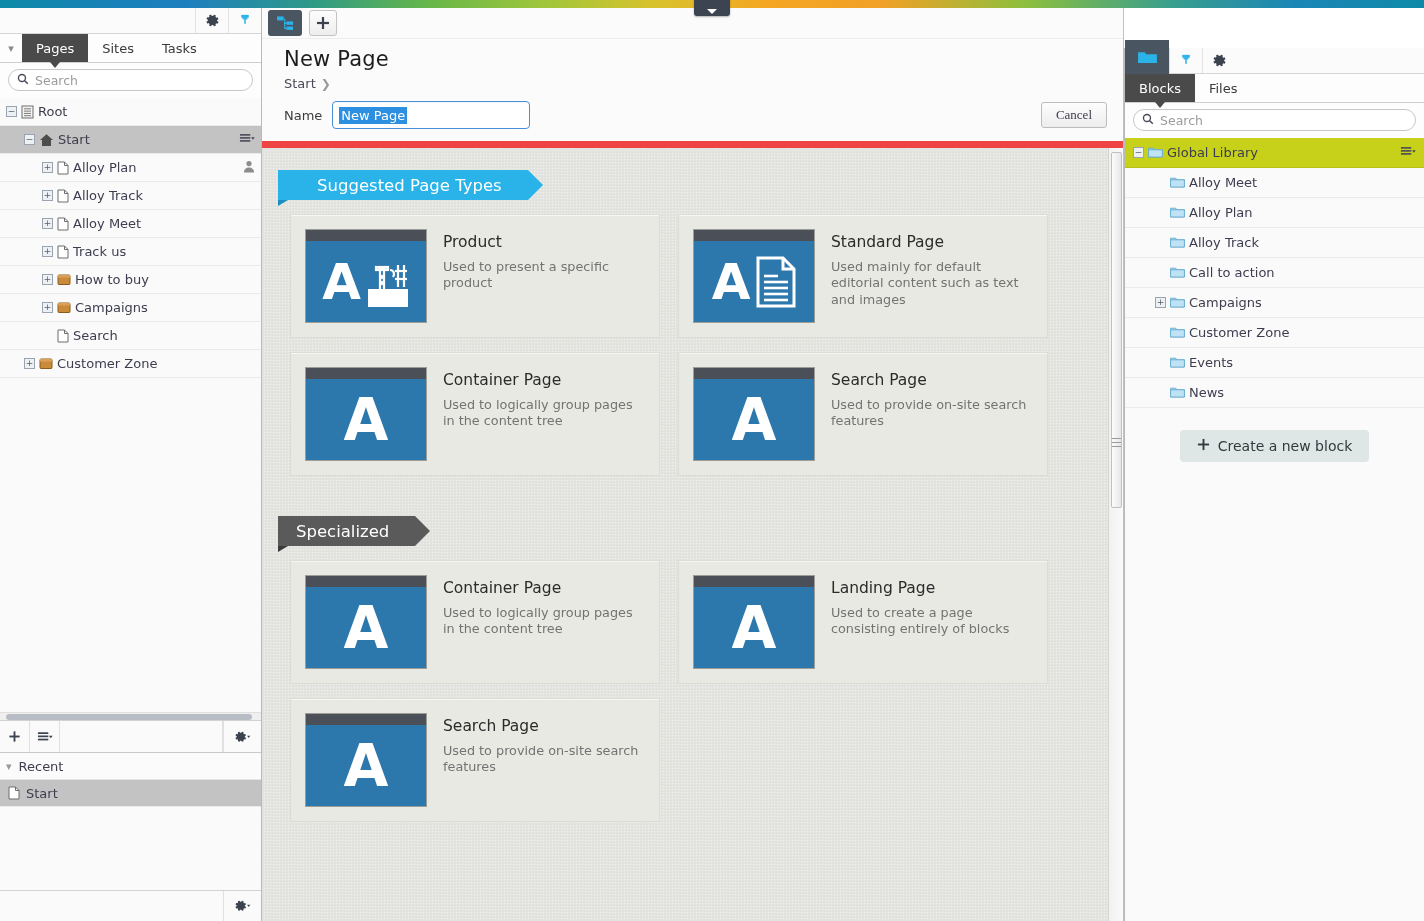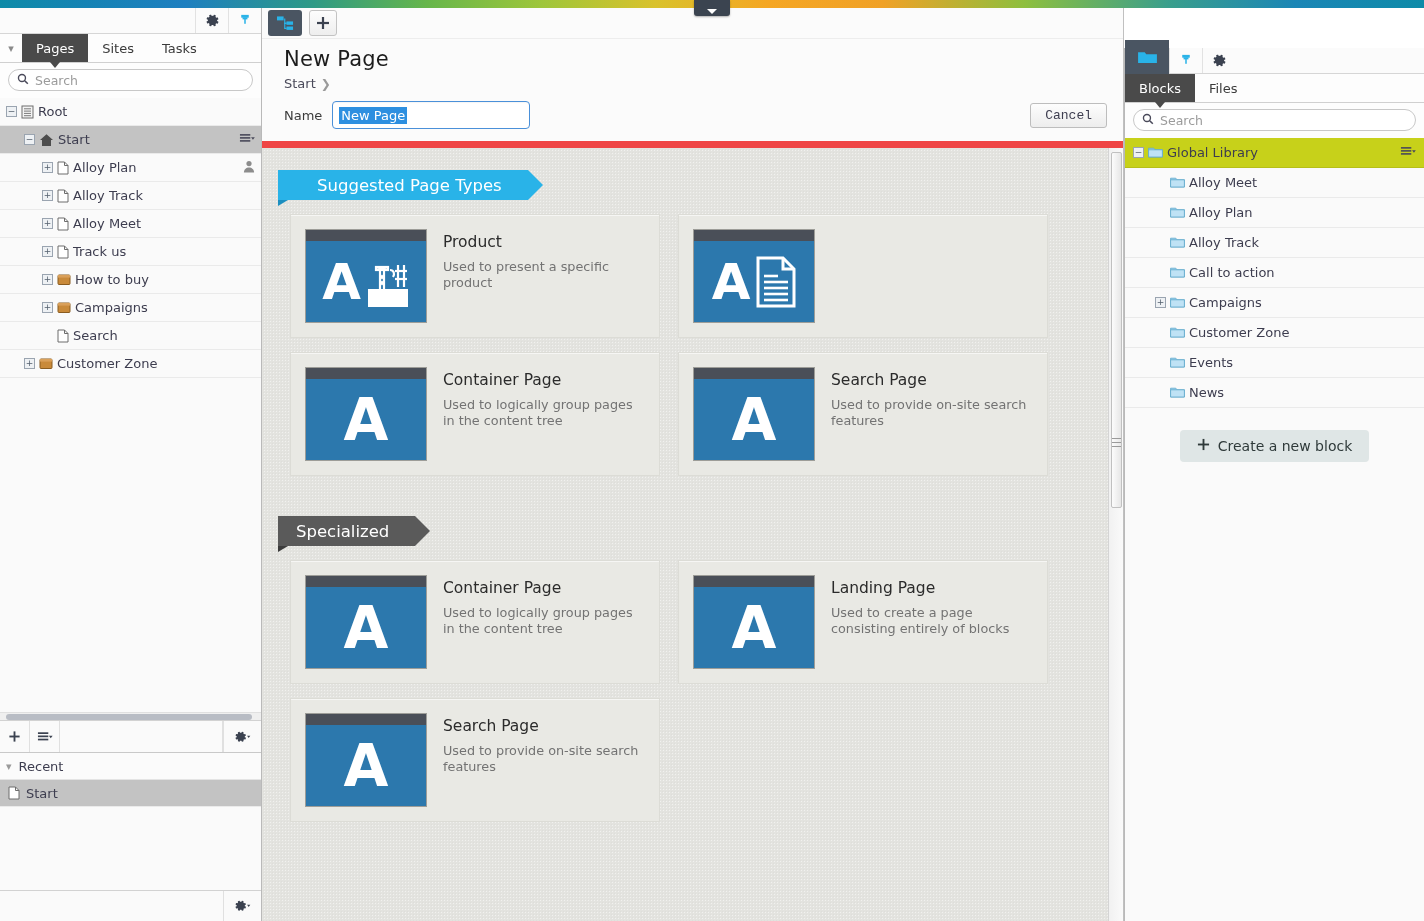--- a/index.html
+++ b/index.html
@@ -168,21 +168,21 @@
     background: #fff; display: flex; align-items: center; padding: 0 6px;
     box-shadow: inset 0 1px 1px rgba(0,0,0,0.04);
   }
   #name-input-sel {
     background: #2d8fe0; color: #fff; font-size: 13px;
     padding: 1px 2px; white-space: nowrap;
   }
   #cancel-btn {
     margin-left: auto; padding: 4px 14px; font-size: 13px; color: #3d3d4f;
     background: linear-gradient(#fdfdfd,#ededed); border: 1px solid #bdbdbd;
-    border-radius: 3px; cursor: pointer; font-family: Liberation Mono, monospace;
+    border-radius: 3px; cursor: pointer; font-family: Liberation Serif, serif;
   }
 
   #content-scroll {
     flex: 1; overflow: hidden; position: relative;
     background: #e3e3df;
     background-image:
       radial-gradient(rgba(0,0,0,0.022) 1px, transparent 1px),
       radial-gradient(rgba(255,255,255,0.5) 1px, transparent 1px);
     background-size: 3px 3px, 3px 3px;
     background-position: 0 0, 1px 1px;
@@ -603,20 +603,24 @@
                   <g stroke="#fff" stroke-width="2.6">
                     <line x1="8" y1="20" x2="22" y2="20"></line>
                     <line x1="8" y1="26" x2="32" y2="26"></line>
                     <line x1="8" y1="32" x2="32" y2="32"></line>
                     <line x1="8" y1="38" x2="32" y2="38"></line>
                     <line x1="8" y1="44" x2="32" y2="44"></line>
                   </g>
                 </svg>
               </div>
             </div>
+            <div class="card-text">
+              <div class="card-title">Standard Page</div>
+              <div class="card-desc">Used mainly for default editorial content such as text and images</div>
+            </div>
           </div>
           <div class="card">
             <div class="card-thumb">
               <div class="bar"></div>
               <div class="glyphs">
                 <span class="letterA">A</span>
               </div>
             </div>
             <div class="card-text">
               <div class="card-title">Container Page</div>

